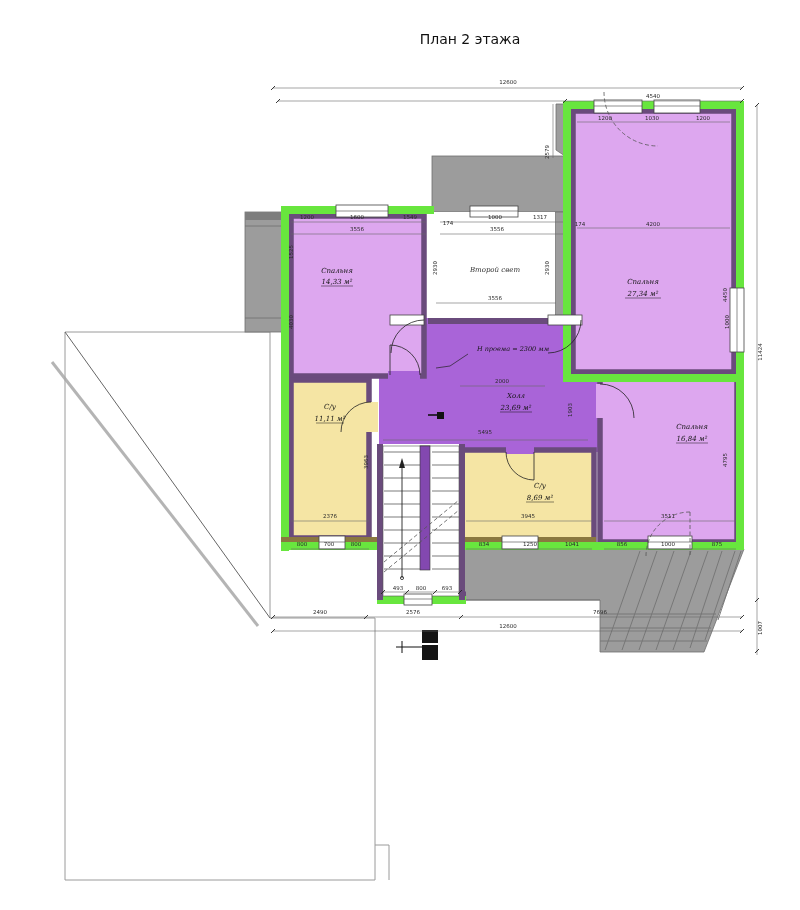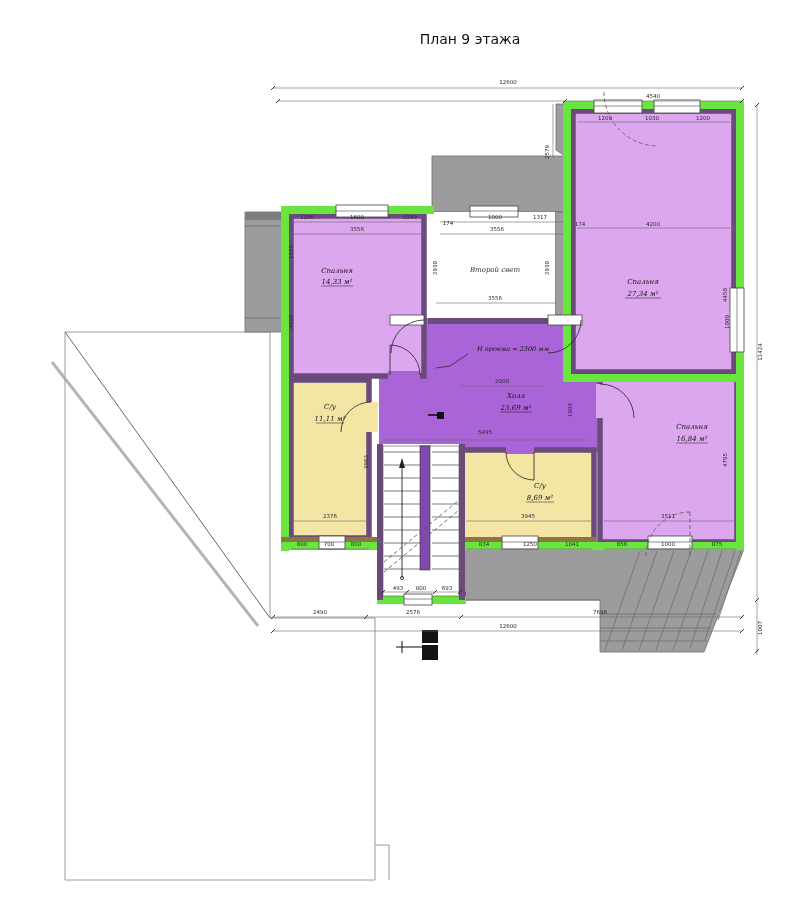--- a/index.html
+++ b/index.html
@@ -22,21 +22,21 @@
   .tread{stroke:#444;stroke-width:0.7;}
   .win{fill:#fff;stroke:#444;stroke-width:0.8;}
   .roof{fill:var(--roof_gray);stroke:var(--roof_dark);stroke-width:0.8;}
   .hatch{stroke:#737373;stroke-width:0.9;}
   .ul{stroke:#141414;stroke-width:0.5;}
 </style>
 </head>
 <body>
 
 <div id="canvas">
-  <div class="title">План 9 этажа</div>
+  <div class="title">План 2 этажа</div>
 
   <svg id="plan-svg" width="800" height="910" viewBox="0 0 800 910" xmlns="http://www.w3.org/2000/svg">
 
     <g>
       <polygon points="65,332 270,332 270,618 375,618 375,880 65,880" fill="#ffffff" stroke="#9a9a9a" stroke-width="1"></polygon>
       <line x1="52" y1="362" x2="258" y2="626" stroke="#a8a8a8" stroke-width="3" opacity="0.85"></line>
       <line x1="65" y1="332" x2="270" y2="618" stroke="#666" stroke-width="1"></line>
       <polyline points="375,845 389,845 389,880" fill="none" stroke="#9a9a9a" stroke-width="1"></polyline>
     </g>
 

